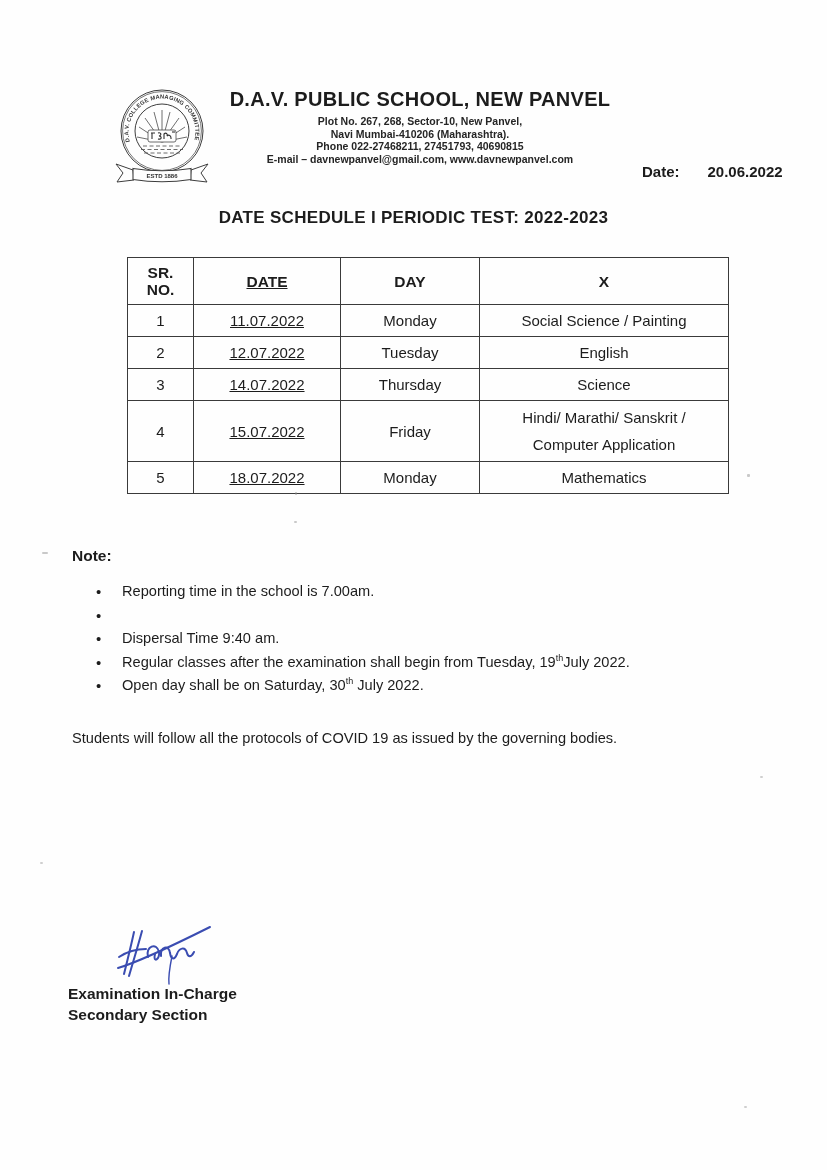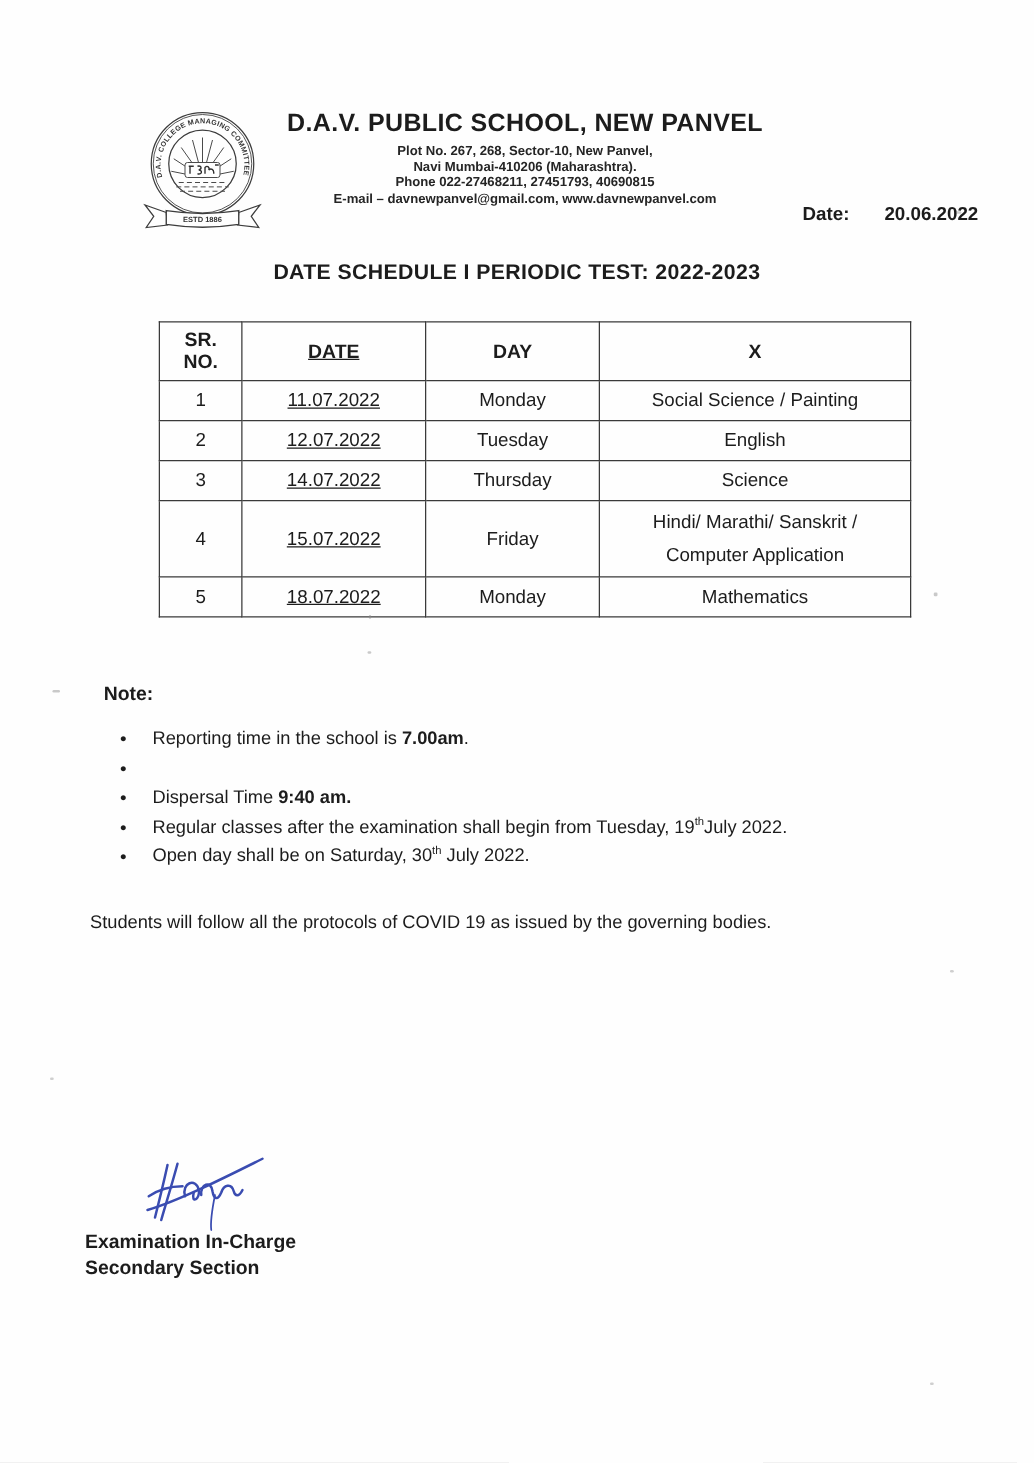--- a/index.html
+++ b/index.html
@@ -31,25 +31,25 @@
     border:1.6px solid #3a3a3a;text-align:center;vertical-align:middle;
     font-size:15px;padding:2px 4px;
   }
   table.schedule th{font-weight:bold;height:42px;white-space:pre-line;line-height:17px;font-size:15.5px;}
   table.schedule td{height:27px;}
   table.schedule .c0{width:57px;}
   table.schedule .c1{width:138px;text-decoration:underline;}
   table.schedule .c2{width:130px;}
   table.schedule td.multiline{white-space:pre-line;line-height:27px;padding:3px 4px;}
   
-  .note-label{position:absolute;left:83px;top:547px;font-size:15.5px;font-weight:bold;}
+  .note-label{position:absolute;left:72px;top:547px;font-size:15.5px;font-weight:bold;}
   ul.notes{position:absolute;left:96px;top:584px;width:660px;margin:0;padding:0;list-style:none;}
   ul.notes li{display:flex;font-size:14.6px;margin-bottom:8px;line-height:15.6px;}
   ul.notes .bullet{width:26px;flex:0 0 26px;font-size:15px;}
-  ul.notes b{font-weight:bold;}
+  ul.notes b{font-weight:normal;}
   ul.notes sup{font-size:9px;line-height:0;vertical-align:super;}
   .covid{position:absolute;left:72px;top:730px;font-size:14.6px;}
   
   .signature{position:absolute;left:110px;top:916px;width:108px;height:72px;}
   .signoff{position:absolute;left:68px;top:984px;font-size:15.5px;font-weight:bold;line-height:20.5px;}
   
   .speck{position:absolute;background:#8a8a8a;border-radius:1px;}
 </style>
 </head>
 <body>

